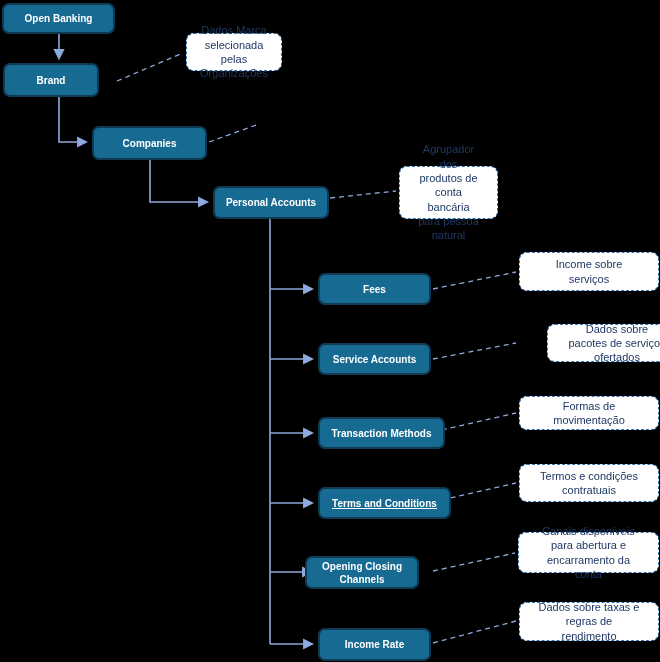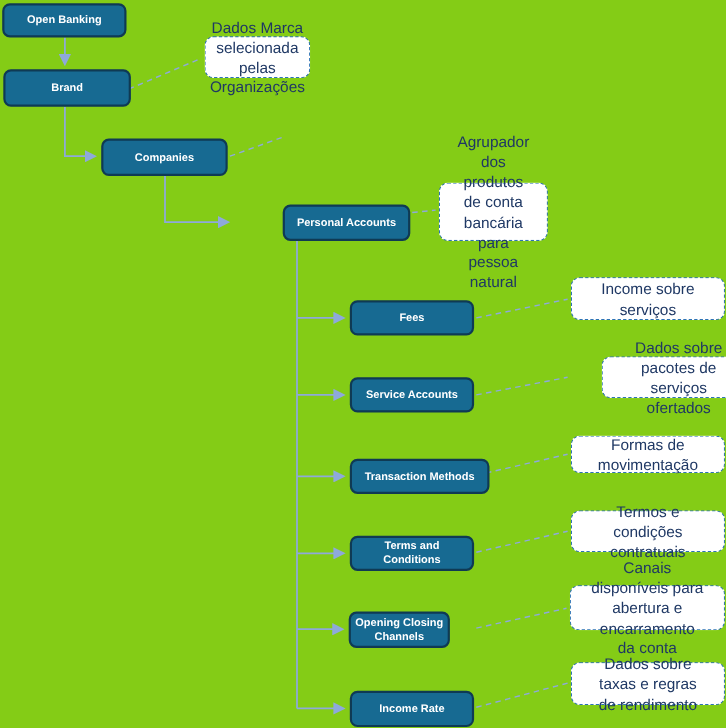--- a/index.html
+++ b/index.html
@@ -1,19 +1,19 @@
 <!DOCTYPE html>
 <html><head>
 <meta charset="utf-8">
 <style>
   html,body{margin:0;padding:0;background:#ffffff;}
   .canvas{
     position:relative;
     width:660px;height:662px;
-    background:#84cc16;
+    background:#000000;
     font-family:"Liberation Sans", sans-serif;
     overflow:hidden;
   }
   svg.wires{position:absolute;left:0;top:0;width:660px;height:662px;}
   .wire{fill:none;stroke:#8EA9DB;stroke-width:1.6;}
   .link{fill:none;stroke:#8EA9DB;stroke-width:1.3;stroke-dasharray:5 4;}
   .node{
     position:absolute;
     background:#176A92;
     border:2.5px solid #0F3A54;
@@ -24,21 +24,21 @@
     text-align:center;line-height:1.3;
     box-sizing:border-box;
     padding:2px 4px;
   }
   .note{
     position:absolute;
     background:#FFFFFF;
     border:1.3px dashed #2E74B5;
     border-radius:8px;
     color:#1F3864;
-    font-size:14px;
+    font-size:11px;
     display:flex;align-items:center;justify-content:center;
     text-align:center;line-height:1.3;
     box-sizing:border-box;
     padding:3px 18px;
   }
 </style>
 </head>
 <body>
 
 <div class="canvas">
@@ -68,42 +68,42 @@
     <path class="link" d="M433,359 L516,343"></path>
     <path class="link" d="M433,432 L516,413"></path>
     <path class="link" d="M433,502 L516,483"></path>
     <path class="link" d="M433,571 L515,553"></path>
     <path class="link" d="M433,643 L516,621"></path>
   </svg>
 
   <div class="node" style="left:2px;top:3px;width:113px;height:31px;">
     <span>Open Banking</span>
   </div>
-  <div class="node" style="left:3px;top:63px;width:116px;height:34px;">
+  <div class="node" style="left:3px;top:63px;width:96px;height:34px;">
     <span>Brand</span>
   </div>
   <div class="node" style="left:92px;top:126px;width:115px;height:34px;">
     <span>Companies</span>
   </div>
-  <div class="node" style="left:213px;top:186px;width:116px;height:33px;margin-left:44px;">
+  <div class="node" style="left:213px;top:186px;width:116px;height:33px;">
     <span>Personal Accounts</span>
   </div>
   <div class="node" style="left:318px;top:273px;width:113px;height:32px;">
     <span>Fees</span>
   </div>
   <div class="node" style="left:318px;top:343px;width:113px;height:32px;">
     <span>Service Accounts</span>
   </div>
   <div class="node" style="left:318px;top:417px;width:127px;height:32px;">
     <span>Transaction Methods</span>
   </div>
-  <div class="node" style="left:318px;top:487px;width:113px;height:32px;">
+  <div class="node" style="left:318px;top:487px;width:133px;height:32px;text-decoration:underline;">
     <span>Terms and Conditions</span>
   </div>
-  <div class="node" style="left:317px;top:556px;width:92px;height:33px;">
+  <div class="node" style="left:305px;top:556px;width:114px;height:33px;">
     <span>Opening Closing Channels</span>
   </div>
   <div class="node" style="left:318px;top:628px;width:113px;height:33px;">
     <span>Income Rate</span>
   </div>
 
   <div class="note" style="left:186px;top:33px;width:96px;height:38px;">
     <span>Dados Marca selecionada pelas Organizações</span>
   </div>
   <div class="note" style="left:399px;top:166px;width:99px;height:53px;justify-content:center;">

